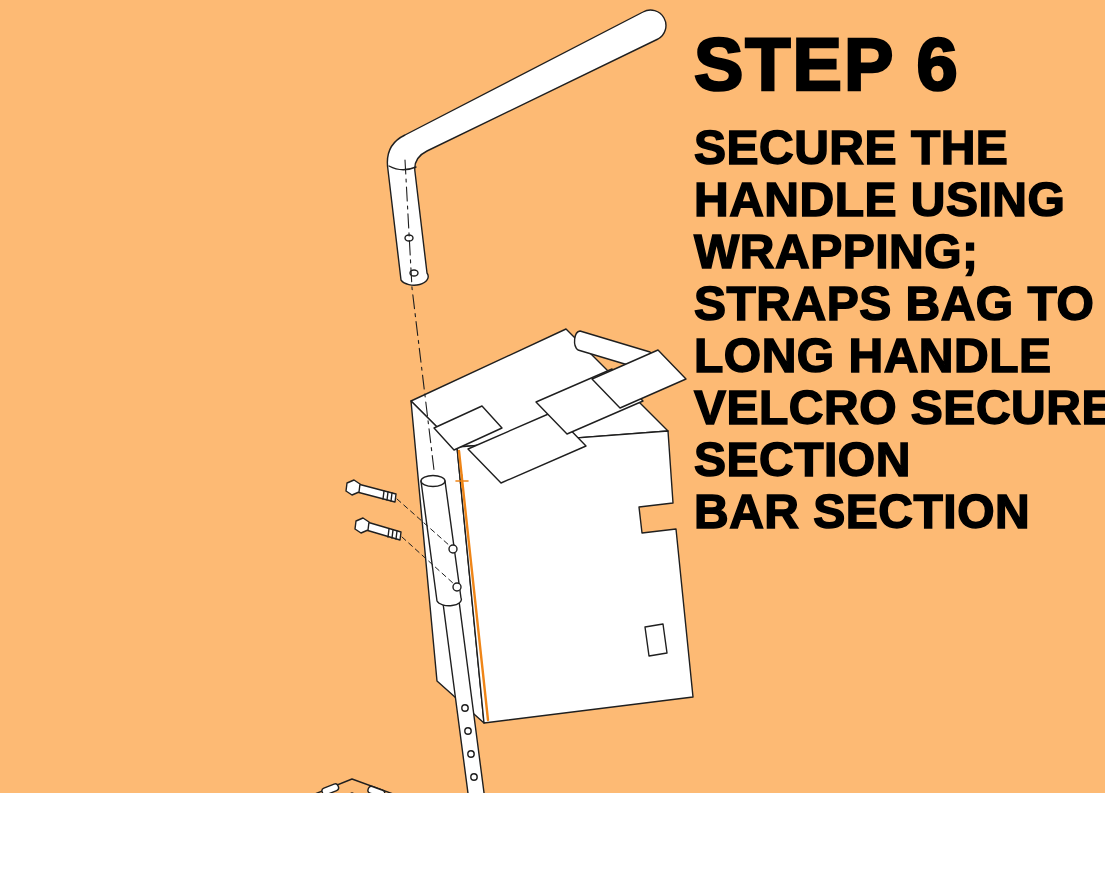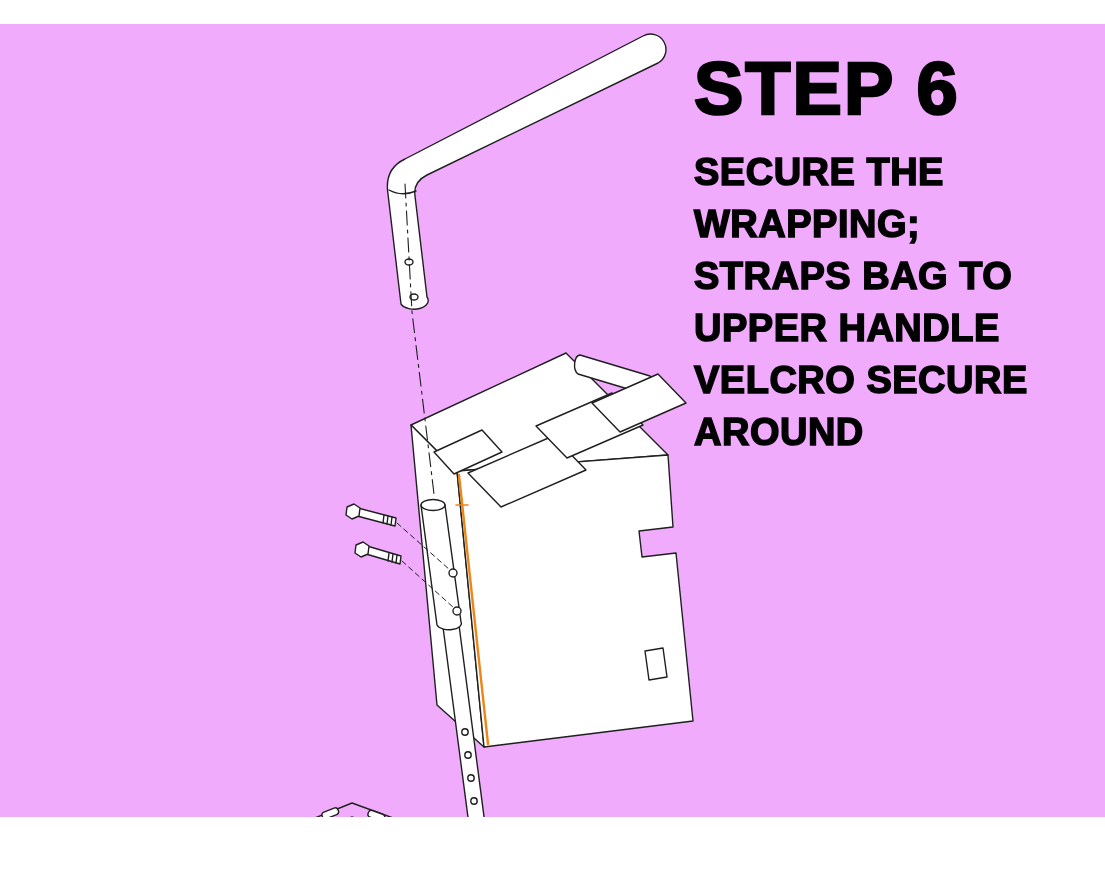--- a/index.html
+++ b/index.html
@@ -5,23 +5,22 @@
   html, body {
     margin: 0;
     padding: 0;
     background: #ffffff;
     font-family: "Liberation Sans", sans-serif;
   }
   #page {
     position: relative;
     width: 1105px;
     height: 793px;
-    background: #f0abfc;
+    background: #fdba74;
     overflow: hidden;
-    margin-top: 24px;
   }
   .diagram {
     position: absolute;
     left: 0;
     top: 0;
   }
   .text-block {
     position: absolute;
     left: 694px;
     top: 28px;
@@ -31,21 +30,21 @@
   .step-title {
     font-size: 74px;
     font-weight: bold;
     -webkit-text-stroke: 2.6px #000;
     letter-spacing: 2px;
     line-height: 1;
     margin: 0 0 20px 0;
     white-space: nowrap;
   }
   .instr-line {
-    font-size: 38px;
+    font-size: 48px;
     font-weight: bold;
     -webkit-text-stroke: 1.5px #000;
     line-height: 52px;
     letter-spacing: 0.5px;
     white-space: nowrap;
   }
 </style>
 </head>
 <body>
 
@@ -127,21 +126,23 @@
       </g>
 
       <polyline points="405,160 412,288 434,470" fill="none" stroke-dasharray="14 5 3 5" stroke-width="1.1"></polyline>
     </g>
   </svg>
 
   <div class="text-block">
     <div class="step-title">STEP 6</div>
     <div>
       <div class="instr-line">SECURE THE</div>
+      <div class="instr-line">HANDLE USING</div>
       <div class="instr-line">WRAPPING;</div>
       <div class="instr-line">STRAPS BAG TO</div>
-      <div class="instr-line">UPPER HANDLE</div>
+      <div class="instr-line">LONG HANDLE</div>
       <div class="instr-line">VELCRO SECURE</div>
-      <div class="instr-line">AROUND</div>
+      <div class="instr-line">SECTION</div>
+      <div class="instr-line">BAR SECTION</div>
     </div>
   </div>
 
 </div>
 
 </body></html>

